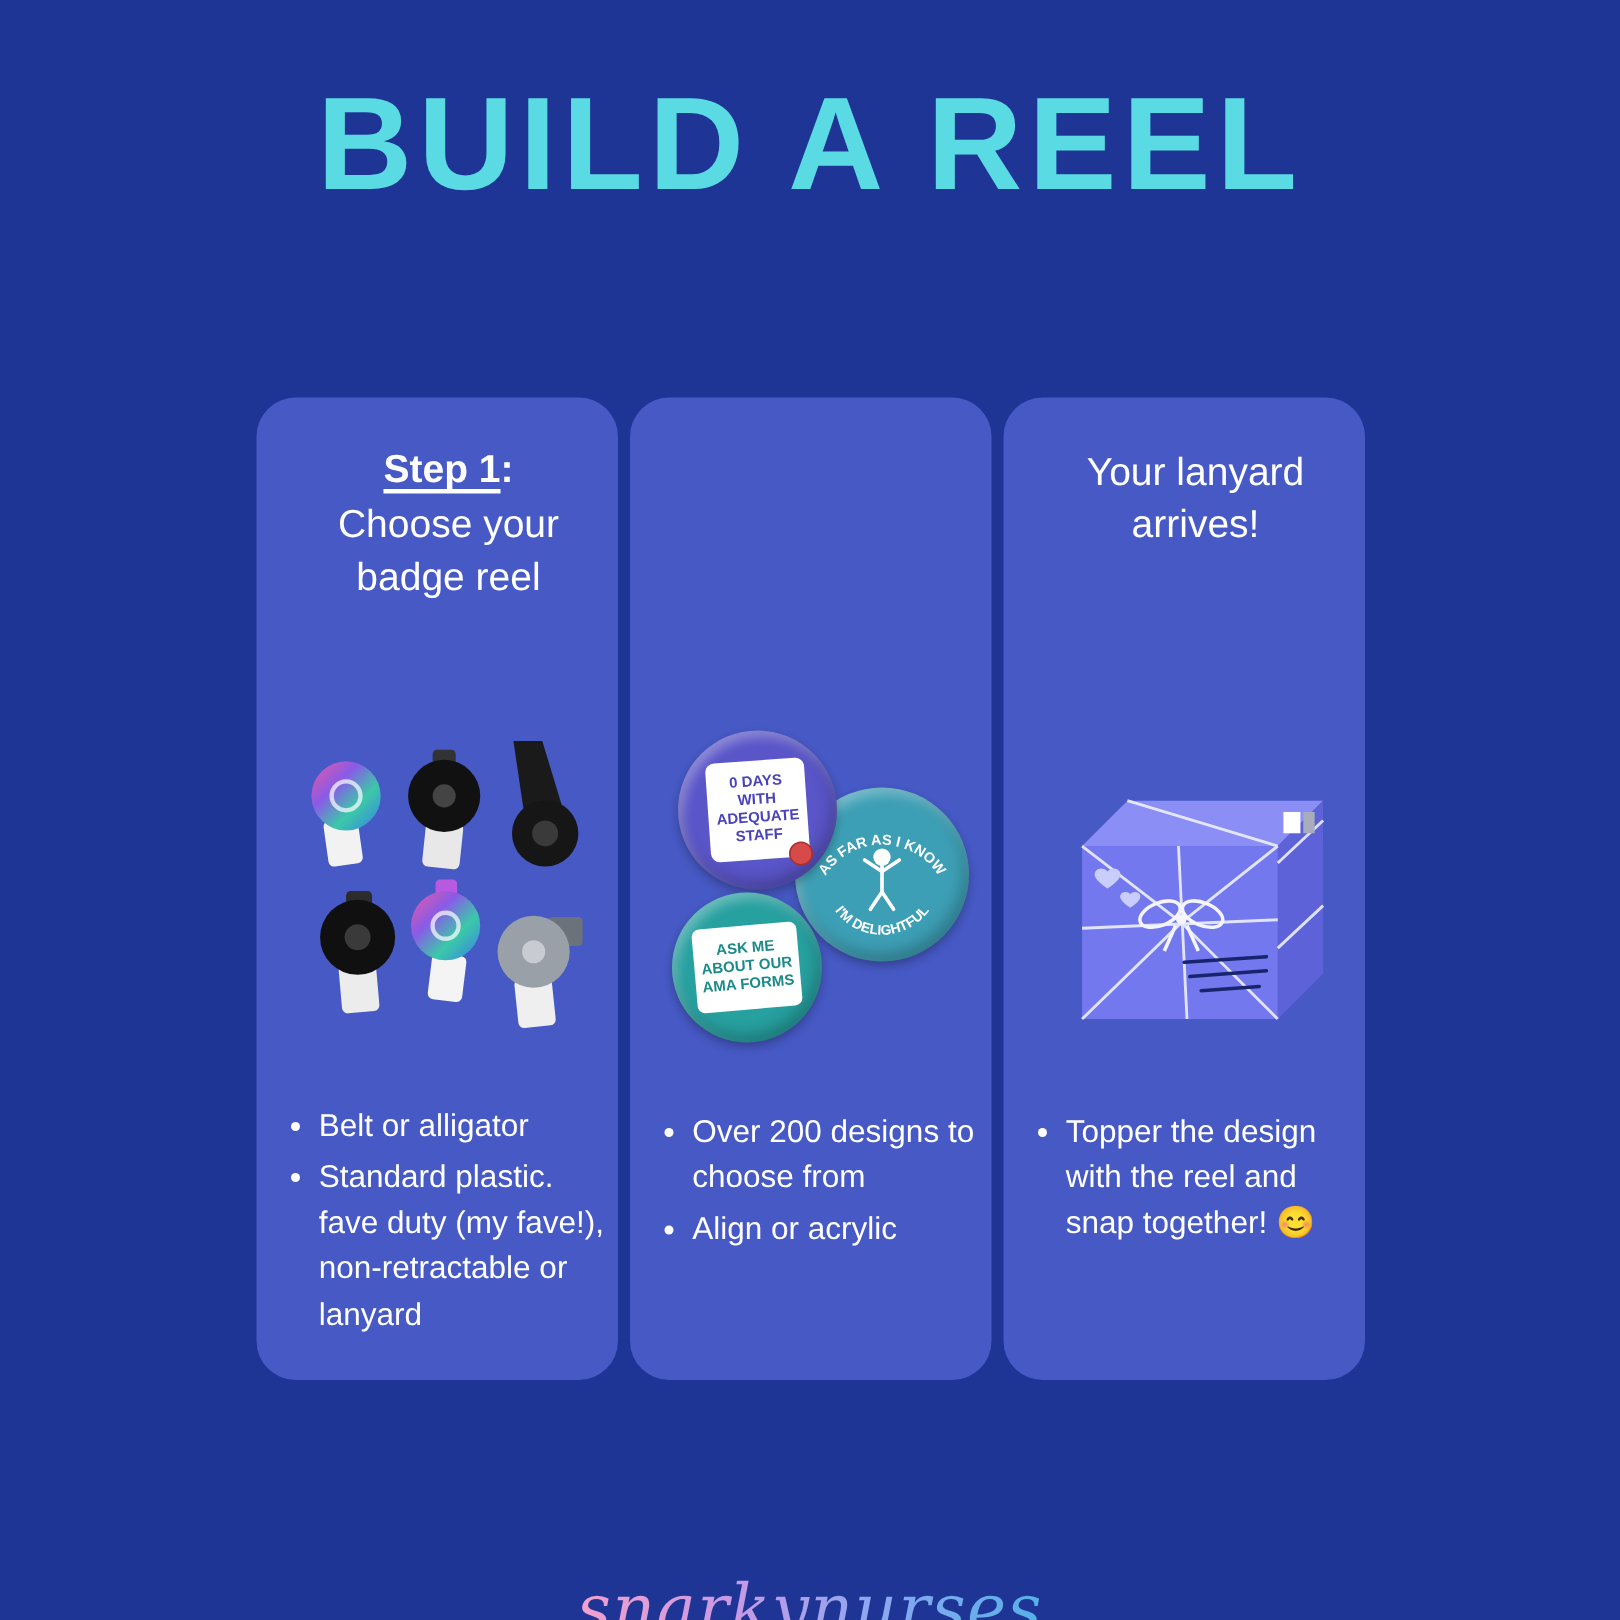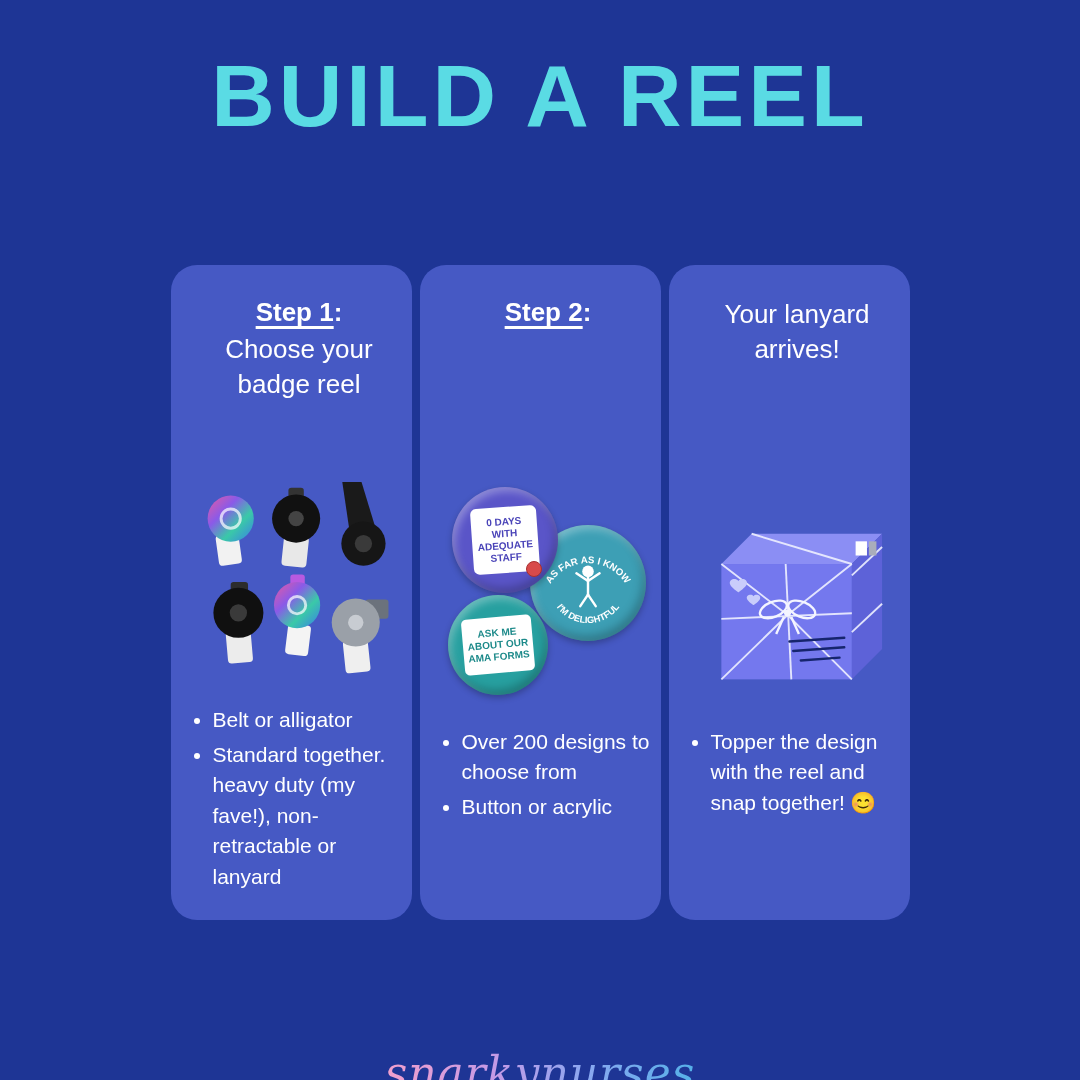--- a/index.html
+++ b/index.html
@@ -34,21 +34,21 @@
     display: flex; flex-direction: column;
   }
 
   .card-head { text-align: center; font-size: 26px; line-height: 1.35; height: 178px; }
   .step-label { font-weight: 700; text-decoration: underline; text-decoration-thickness: 2.5px; text-underline-offset: 5px; }
   .step-suffix { font-weight: 700; }
   .subtitle { font-weight: 400; margin-top: 2px; text-align: center; }
 
   .card-image { height: 252px; display: flex; align-items: center; justify-content: center; position: relative; }
 
-  .bullets { margin: 2px 0 0 0; padding-left: 24px; font-size: 21px; line-height: 1.45; }
+  .bullets { margin: 15px 0 0 0; padding-left: 24px; font-size: 21px; line-height: 1.45; }
   .bullets li { margin-bottom: 4px; }
   .bullets li::marker { color: #ffffff; }
 
   
   .badges-wrap { position: relative; width: 205px; height: 252px; margin: 0 auto; }
   .badge { position: absolute; border-radius: 50%; box-shadow: inset -3px -5px 10px rgba(0,0,0,.25), inset 3px 4px 8px rgba(255,255,255,.35), 0 3px 6px rgba(0,0,0,.25); }
   .badge-staff { width: 106px; height: 106px; left: 6px; top: 14px; background: #5a55c8; z-index: 2;
                  display: flex; align-items: center; justify-content: center; }
   .badge-staff .sign {
     width: 66px; height: 66px; background: #ffffff; border-radius: 6px;
@@ -147,29 +147,26 @@
             <rect x="152" y="168" width="26" height="34" rx="4" fill="#efefef" transform="rotate(-6 165 185)"></rect>
             <rect x="174" y="126" width="24" height="20" rx="3" fill="#6b727c"></rect>
             <circle cx="164" cy="150" r="25" fill="#9aa0a8"></circle>
             <circle cx="164" cy="150" r="8" fill="#c8ccd2"></circle>
           </g>
         </svg>
       </div>
 
       <ul class="bullets">
         <li>Belt or alligator</li>
-        <li>Standard together. heavy duty (my fave!), non-retractable or lanyard</li>
+        <li>Standard plastic. fave duty (my fave!), non-retractable or lanyard</li>
       </ul>
     </section>
 
     <section class="card">
       <header class="card-head">
-        <div>
-          <span class="step-label">Step 2</span><span class="step-suffix">:</span>
-        </div>
       </header>
 
       <div class="card-image">
         <div class="badges-wrap">
           <div class="badge badge-staff">
             <div class="sign">0 DAYS WITH ADEQUATE STAFF</div>
             <span class="critter"></span>
           </div>
           <div class="badge badge-delightful">
             <svg viewBox="0 0 120 120">
@@ -195,21 +192,21 @@
             </svg>
           </div>
           <div class="badge badge-ama">
             <div class="sign">ASK ME ABOUT OUR AMA FORMS</div>
           </div>
         </div>
       </div>
 
       <ul class="bullets">
         <li>Over 200 designs to choose from</li>
-        <li>Button or acrylic</li>
+        <li>Align or acrylic</li>
       </ul>
     </section>
 
     <section class="card">
       <header class="card-head">
         <div class="subtitle">Your lanyard arrives!</div>
       </header>
 
       <div class="card-image">
         <svg viewBox="0 0 220 190" width="208" height="180">

